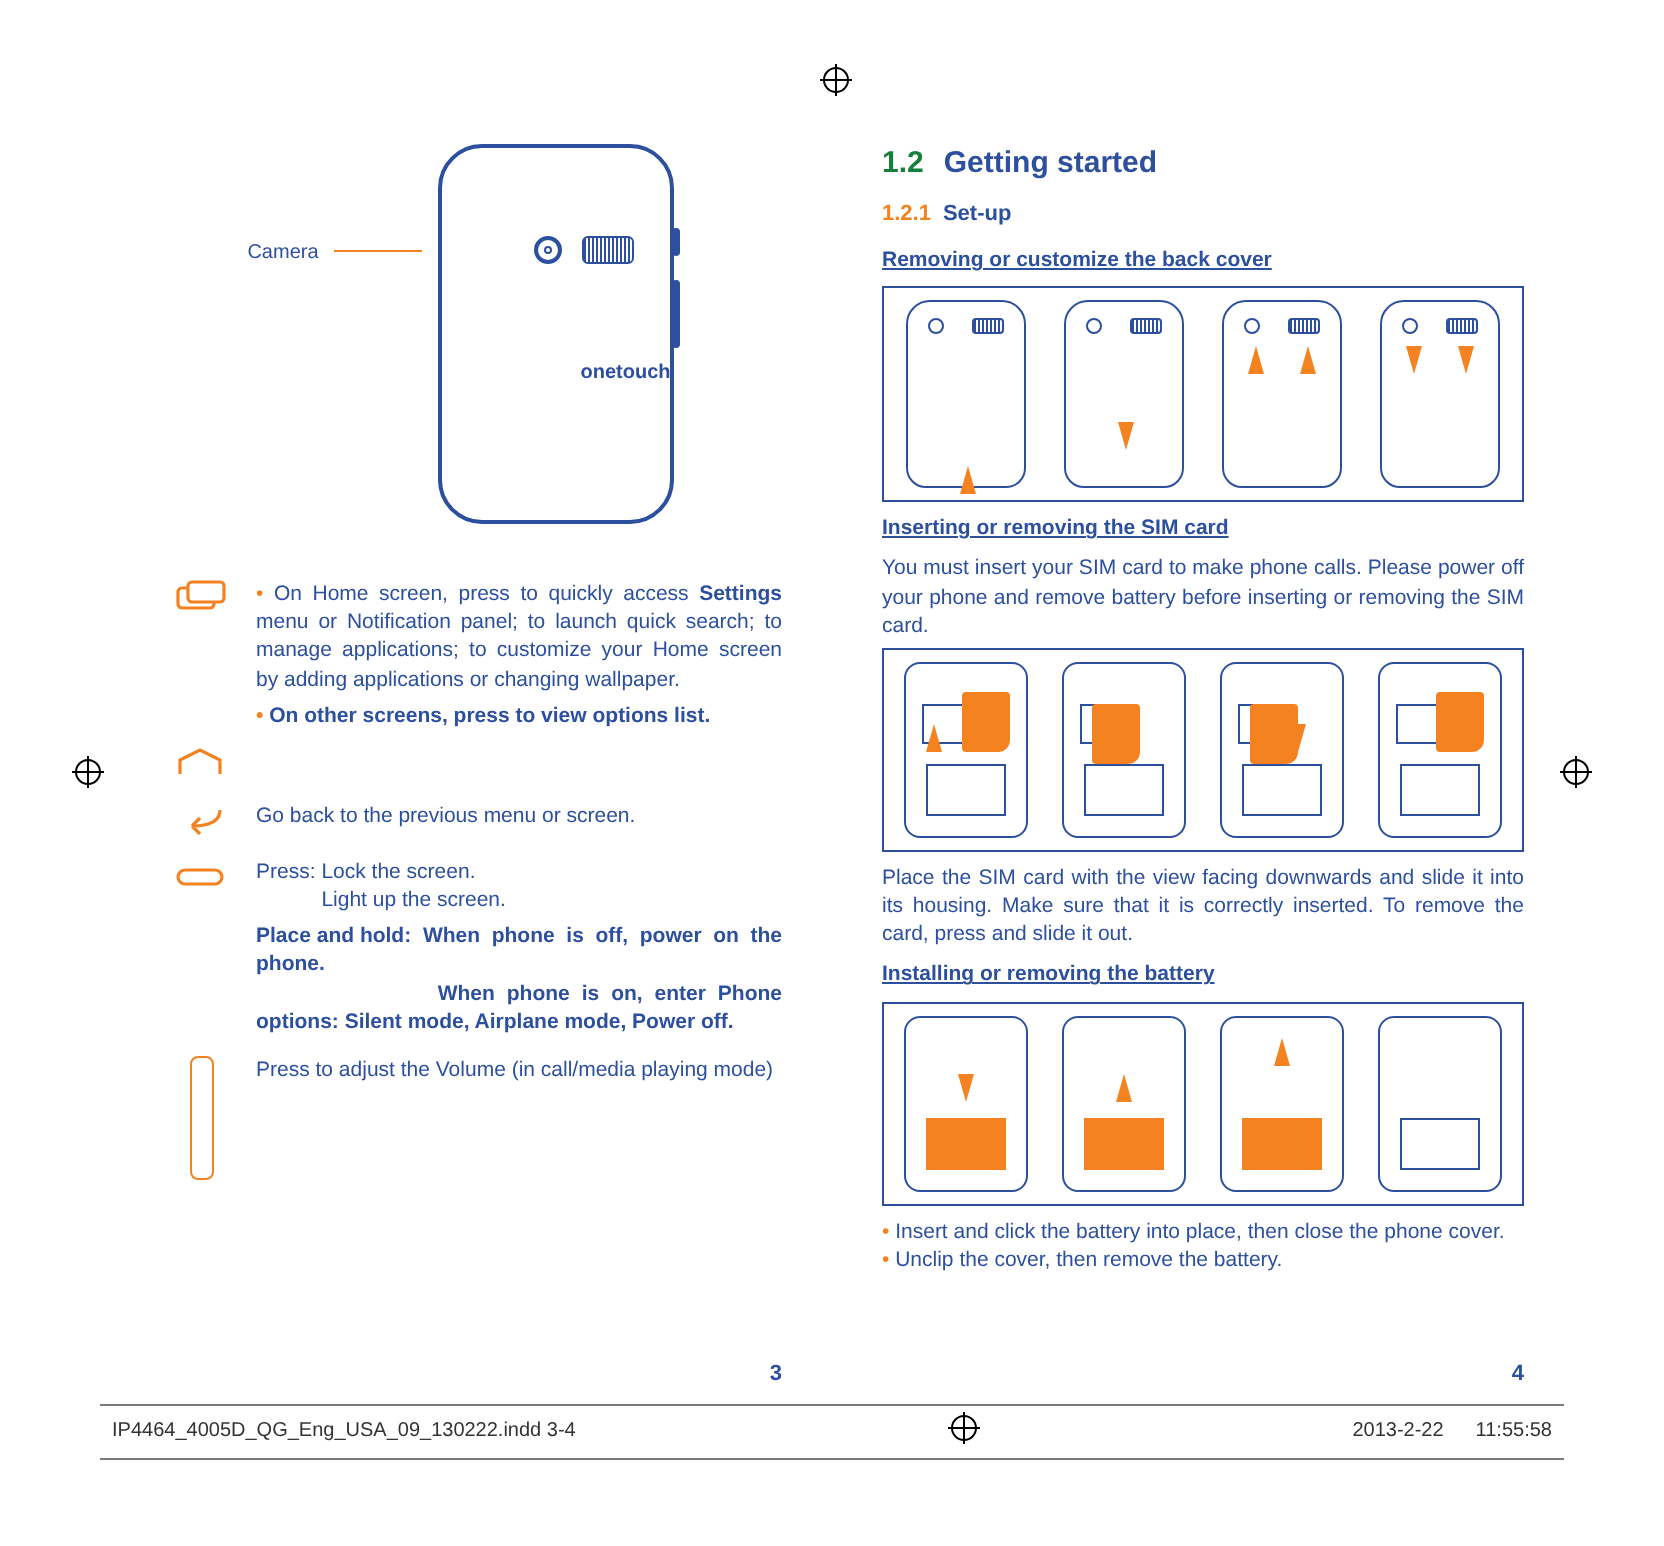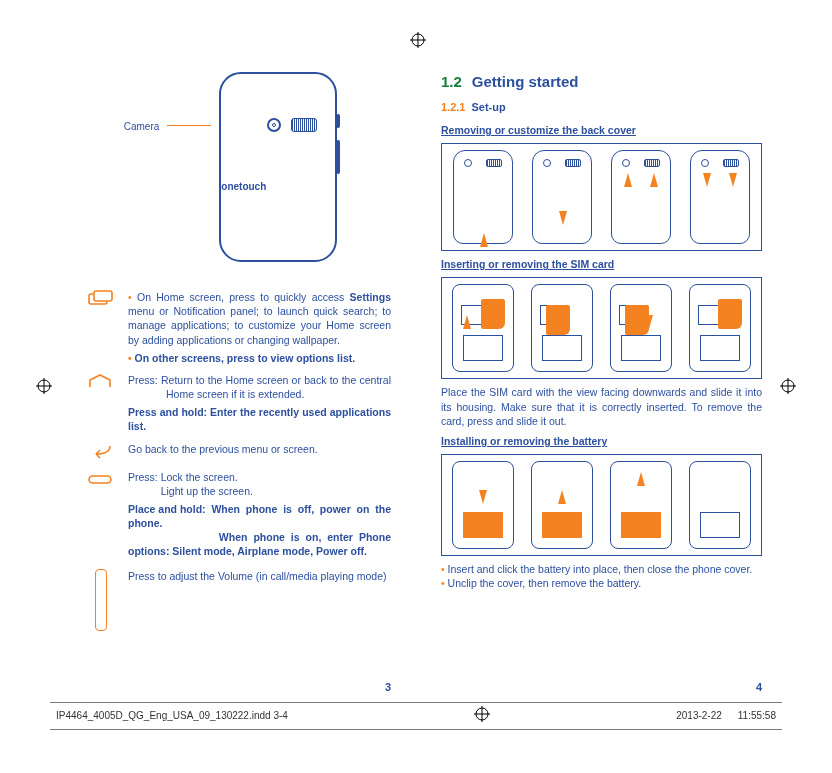--- a/index.html
+++ b/index.html
@@ -85,21 +85,21 @@
     position: absolute;
     top: 44px; right: 18px;
     width: 26px; height: 14px;
     border: 1.5px solid #2c4f9e;
     border-radius: 3px;
     background: repeating-linear-gradient(90deg,#2c4f9e 0 1px,transparent 1px 2px);
   }
   .phone .logo {
     position: absolute;
     top: 106px; left: 0; right: 0;
-    text-align: left;
+    text-align: right;
     font-size: 10px;
     font-weight: bold;
   }
   .phone .side-btn {
     position: absolute;
     right: -5px;
     width: 4px;
     background: #2c4f9e;
     border-radius: 2px;
   }
@@ -259,24 +259,20 @@
           <div class="bul sub">On other screens, press to view options list.</div>
         </div>
       </div>
 
       <div class="key-row">
         <div class="key-icon">
           <svg class="kicon" viewBox="0 0 30 18">
               <path d="M4 14 L4 7 L14 2 L24 7 L24 14" fill="none" stroke="#f58220" stroke-width="1.6"></path>
             </svg>
         </div>
-        <div class="key-body">
-          <div class="indent">Press: Return to the Home screen or back to the central Home screen if it is extended.</div>
-          <div class="sub">Press and hold: Enter the recently used applications list.</div>
-        </div>
       </div>
 
       <div class="key-row">
         <div class="key-icon">
           <svg class="kicon" viewBox="0 0 30 18">
               <path d="M24 4 Q24 12 10 12 M10 12 L14 8 M10 12 L14 16" fill="none" stroke="#f58220" stroke-width="1.6"></path>
             </svg>
         </div>
         <div class="key-body">Go back to the previous menu or screen.</div>
       </div>
@@ -338,20 +334,21 @@
         </div>
       <div class="mini-phone">
           <div class="dot"></div>
           <div class="spk"></div>
           <div class="arrow-down" style="top:22px;left:12px"></div>
           <div class="arrow-down" style="top:22px;right:12px"></div>
         </div>
     </div>
 
     <h4 class="topic">Inserting or removing the SIM card</h4>
+    <p class="para">You must insert your SIM card to make phone calls. Please power off your phone and remove battery before inserting or removing the SIM card.</p>
     <div class="fig">
       <div class="mini-board">
           <div class="sim-slot"></div>
           <div class="sim-card"></div>
           <div class="bat"></div>
           <div class="arrow-up" style="top:30px;left:10px"></div>
         </div>
       <div class="mini-board">
           <div class="sim-slot"></div>
           <div class="sim-card" style="left:14px;top:20px"></div>

